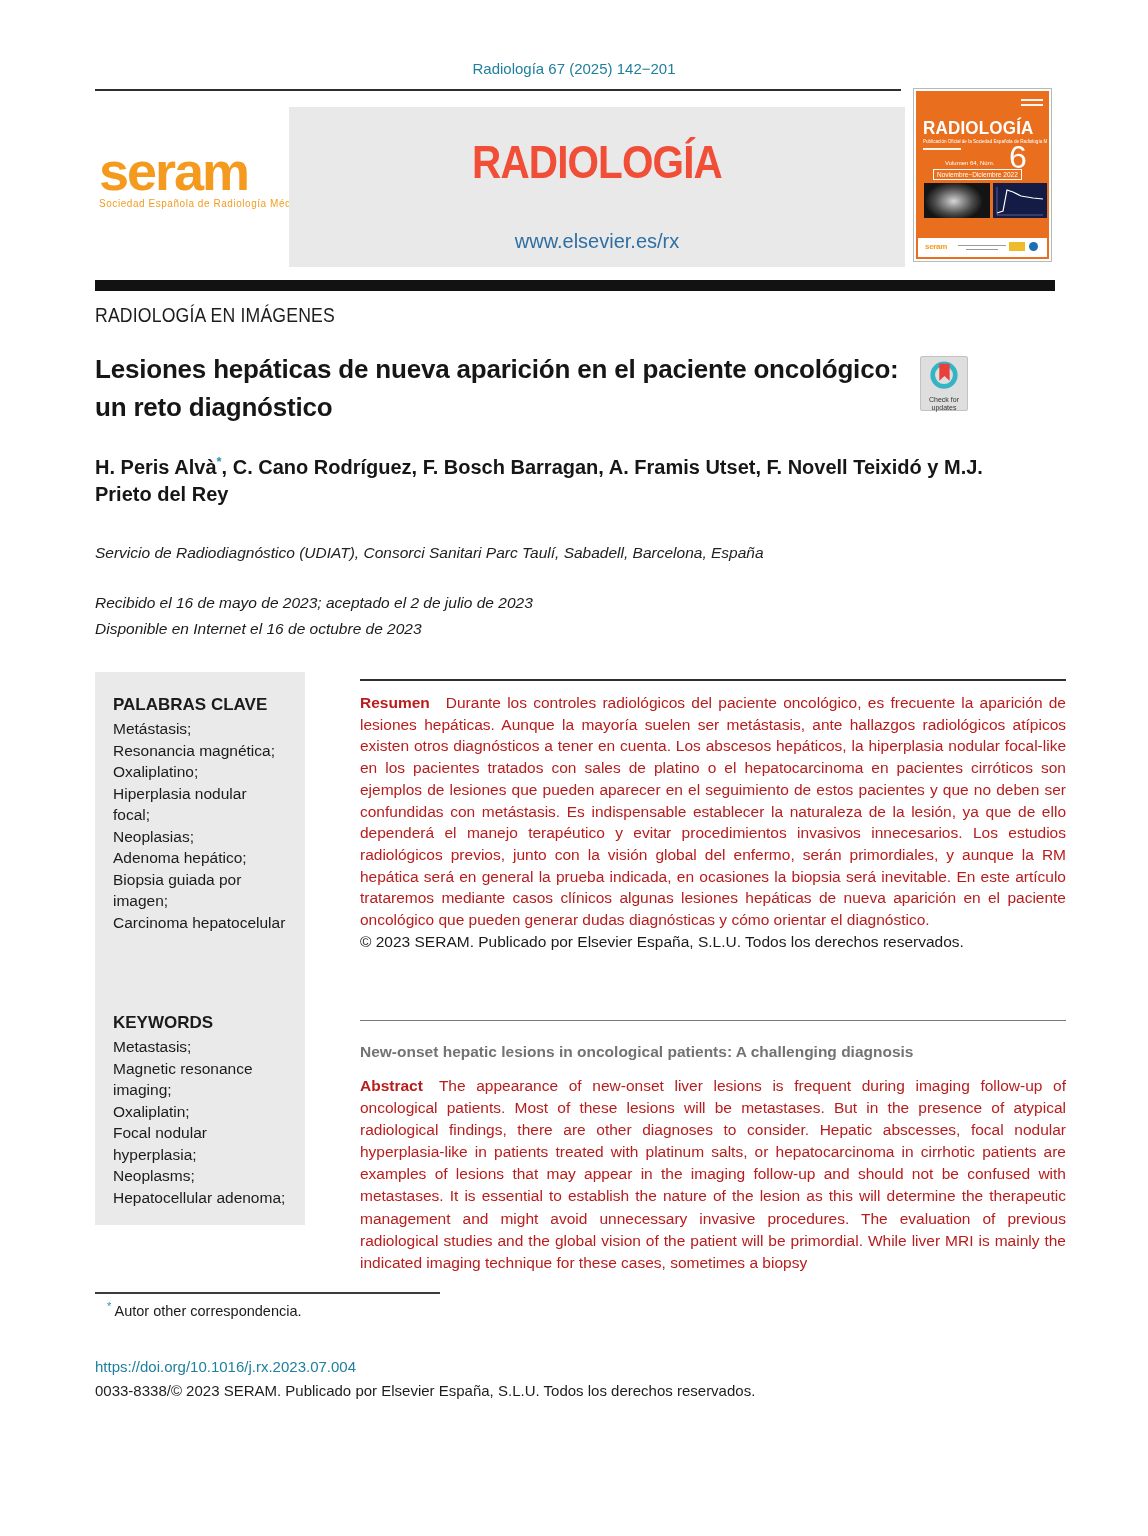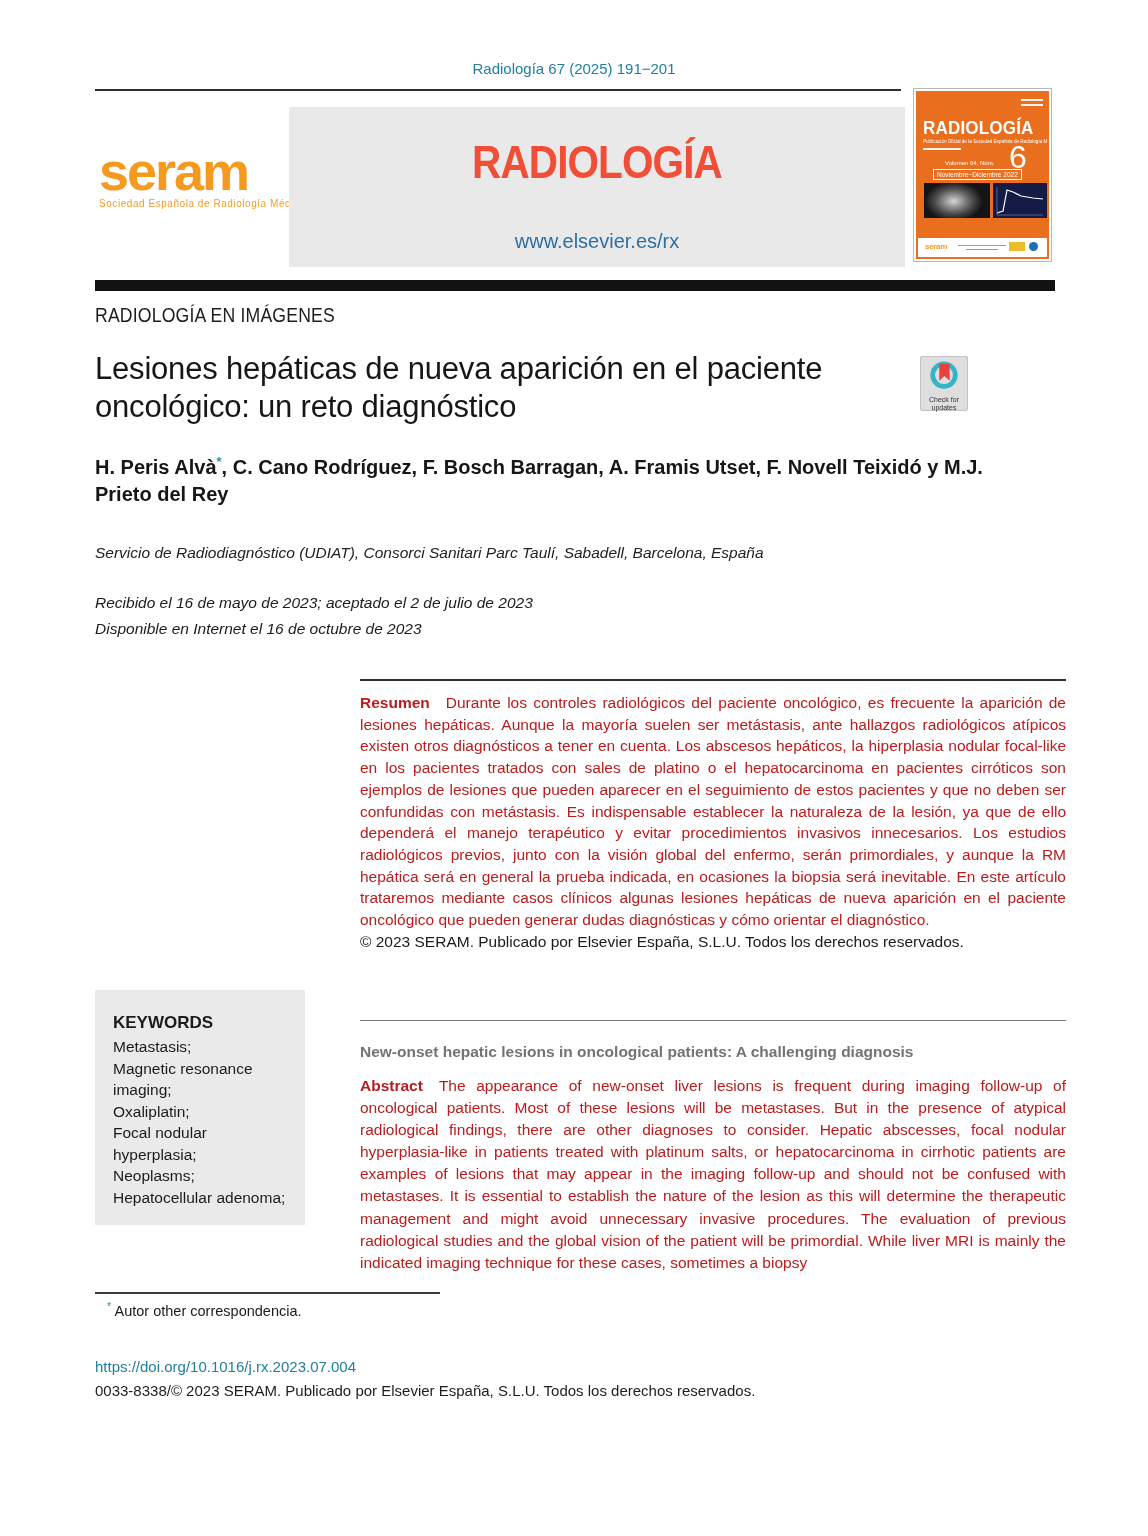--- a/index.html
+++ b/index.html
@@ -40,21 +40,21 @@
     background:radial-gradient(ellipse 55% 70% at 45% 52%, #d8d8d8 0%, #9a9a9a 22%, #4c4c4c 52%, #141414 80%), #101010; }
   .cv-chart { position:absolute; top:92px; left:77px; width:54px; height:35px; background:#141b45; }
   .cv-strip { position:absolute; left:2px; right:2px; bottom:2px; height:19px; background:#fff; }
   .cv-strip-seram { position:absolute; left:7px; top:4px; font-size:8px; font-weight:bold; color:#f49b1f; letter-spacing:-0.3px; }
   .cv-strip-line { position:absolute; background:#9a9a9a; height:1px; }
   .cv-badge { position:absolute; right:22px; top:4px; width:16px; height:9px; background:#eebc2a; }
   .cv-dot { position:absolute; right:9px; top:4px; width:9px; height:9px; border-radius:50%; background:#1a6fb5; }
 
   
   .section-label { top:303px; left:95px; font-size:21px; color:#1d1d1d; letter-spacing:0.2px; transform:scaleX(0.84); transform-origin:left; white-space:nowrap; }
-  .title { top:350px; left:95px; width:820px; font-size:31px; line-height:38px; font-weight:normal; color:#161616; letter-spacing:-0.2px; }
+  .title { top:350px; left:95px; width:820px; font-size:26px; line-height:38px; font-weight:bold; color:#161616; letter-spacing:-0.2px; }
   .check-badge { top:356px; left:920px; width:48px; height:55px; background:#dedede; border:1px solid #c2c2c2; box-sizing:border-box; border-radius:2px; text-align:center; }
   .check-badge svg { margin-top:3px; }
   .check-text { font-size:7px; line-height:7.5px; color:#333; }
 
   .authors { top:448px; left:95px; width:935px; font-size:20px; line-height:27px; font-weight:bold; color:#161616; }
   .authors .mark { color:#2e8fae; font-size:13px; vertical-align:super; font-weight:bold; }
   .affiliation { top:544px; left:95px; width:900px; font-size:15.5px; font-style:italic; color:#222; }
   .dates { top:590px; left:95px; width:900px; font-size:15.5px; line-height:25.5px; white-space:pre-line;font-style:italic; }
 
   
@@ -83,21 +83,21 @@
   .fn-email-label { font-style:italic; }
   .link { color:#1e7f9e; }
   .doi { top:1358px; left:95px; font-size:15px; color:#1e7f9e; }
   .issn { top:1382px; left:95px; font-size:15px; color:#1d1d1d; }
 </style>
 </head>
 <body>
 
 <div class="page">
 
-  <div class="abs citation">Radiología 67 (2025) 191−201</div>
+  <div class="abs citation">Radiología 67 (2025) 142−201</div>
   <div class="abs rule-top"></div>
 
   <div class="abs seram">
     <div class="seram-word">seram</div>
     <div class="seram-tag">Sociedad Española de Radiología Médica</div>
   </div>
 
   <div class="abs banner">
     <div class="banner-title">RADIOLOGÍA</div>
     <div class="banner-url">www.elsevier.es/rx</div>
@@ -146,20 +146,31 @@
       <span>updates</span>
     </div>
   </div>
 
   <div class="abs authors"><span>H. Peris Alvà</span><span class="mark">*</span><span>, C. Cano Rodríguez, F. Bosch Barragan, A. Framis Utset, F. Novell Teixidó y M.J. Prieto del Rey</span></div>
 
   <div class="abs affiliation">Servicio de Radiodiagnóstico (UDIAT), Consorci Sanitari Parc Taulí, Sabadell, Barcelona, España</div>
   <div class="abs dates">Recibido el 16 de mayo de 2023; aceptado el 2 de julio de 2023
 Disponible en Internet el 16 de octubre de 2023</div>
 
+  <div class="abs kwbox kwbox-es">
+    <div class="kw-head">PALABRAS CLAVE</div>
+    <div class="kw-list">Metástasis;
+Resonancia magnética;
+Oxaliplatino;
+Hiperplasia nodular focal;
+Neoplasias;
+Adenoma hepático;
+Biopsia guiada por imagen;
+Carcinoma hepatocelular</div>
+  </div>
 
   <div class="abs col-es">
     <div class="para"><span class="blabel">Resumen</span><span class="labelgap"></span><span>Durante los controles radiológicos del paciente oncológico, es frecuente la aparición de lesiones hepáticas. Aunque la mayoría suelen ser metástasis, ante hallazgos radiológicos atípicos existen otros diagnósticos a tener en cuenta. Los abscesos hepáticos, la hiperplasia nodular focal-like en los pacientes tratados con sales de platino o el hepatocarcinoma en pacientes cirróticos son ejemplos de lesiones que pueden aparecer en el seguimiento de estos pacientes y que no deben ser confundidas con metástasis. Es indispensable establecer la naturaleza de la lesión, ya que de ello dependerá el manejo terapéutico y evitar procedimientos invasivos innecesarios. Los estudios radiológicos previos, junto con la visión global del enfermo, serán primordiales, y aunque la RM hepática será en general la prueba indicada, en ocasiones la biopsia será inevitable. En este artículo trataremos mediante casos clínicos algunas lesiones hepáticas de nueva aparición en el paciente oncológico que pueden generar dudas diagnósticas y cómo orientar el diagnóstico.</span></div>
     <div class="copyright">© 2023 SERAM. Publicado por Elsevier España, S.L.U. Todos los derechos reservados.</div>
   </div>
 
   <div class="abs kwbox kwbox-en">
     <div class="kw-head">KEYWORDS</div>
     <div class="kw-list">Metastasis;
 Magnetic resonance imaging;

